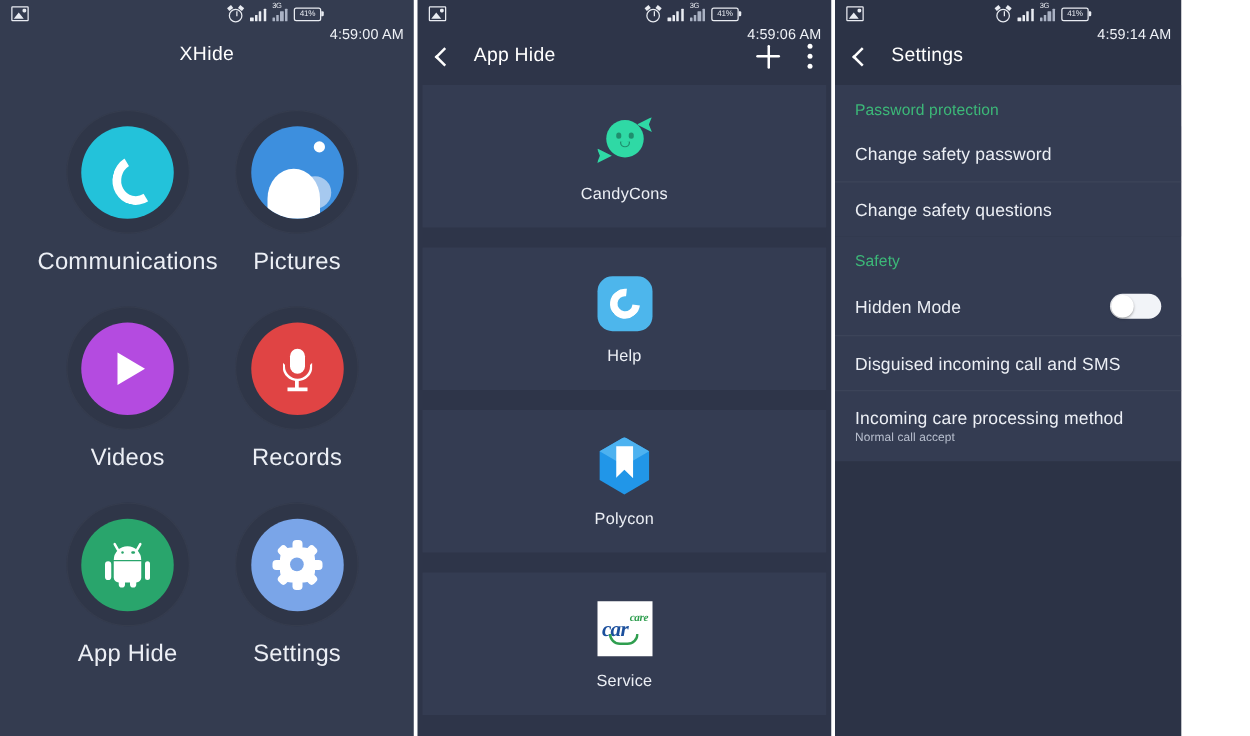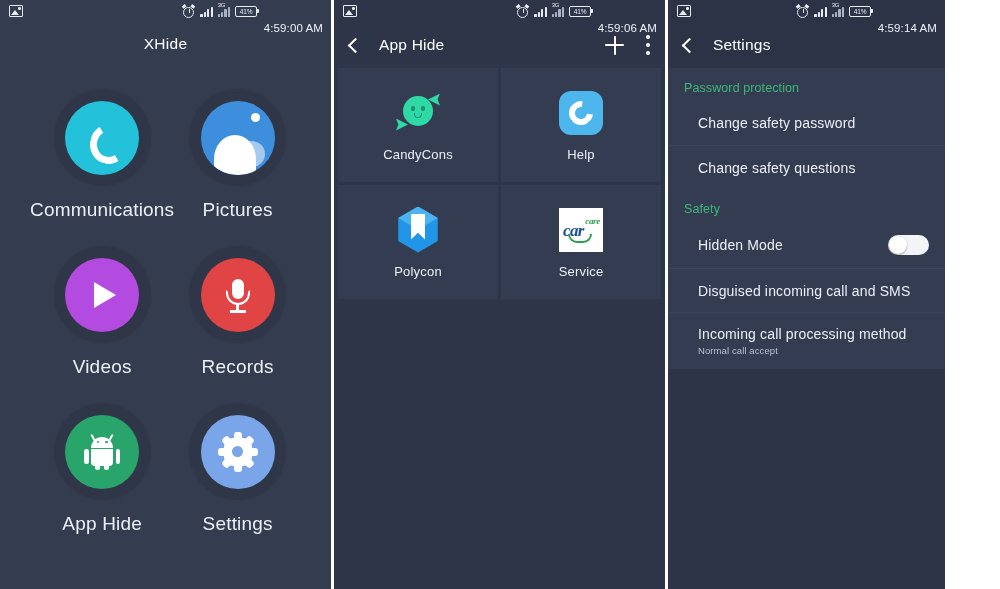--- a/index.html
+++ b/index.html
@@ -211,22 +211,22 @@
   .plus { width: 19px; height: 19px; position: relative; }
   .plus::before, .plus::after {
     content: ""; position: absolute; background: #ffffff; border-radius: 1px;
   }
   .plus::before { left: 0; top: 8.5px; width: 19px; height: 2px; }
   .plus::after { top: 0; left: 8.5px; width: 2px; height: 19px; }
   .kebab { width: 4px; display: flex; flex-direction: column; gap: 3.6px; }
   .kebab i { width: 4px; height: 4px; border-radius: 50%; background: #ffffff; }
 
   .tiles {
-    display: grid; grid-template-columns: 1fr 1fr;
-    gap: 3px; padding: 0 4px;
+    display: grid; grid-template-columns: 1fr;
+    gap: 16px; padding: 0 4px;
   }
   .tile {
     height: 114px; background: #343c52;
     display: flex; flex-direction: column; align-items: center; justify-content: center;
   }
   .tile-ico {
     width: 48px; height: 48px; display: flex; align-items: center; justify-content: center;
     margin-bottom: 10px;
   }
   .tile-lbl { color: #eceff5; font-size: 13px; letter-spacing: .2px; }
@@ -299,21 +299,21 @@
 
   
   .sec-head {
     padding: 13px 16px 6px 16px; color: #3cb878; font-size: 12.5px; letter-spacing: .1px;
   }
   .srow {
     background: #343c52; padding: 13px 16px; position: relative;
     display: flex; align-items: center; min-height: 44px;
   }
   .srow + .srow { border-top: 1px solid #3c4459; }
-  .srow-txt { display: flex; flex-direction: column; margin-left: 14px; }
+  .srow-txt { display: flex; flex-direction: column; }
   .srow-title { color: #eceff5; font-size: 14px; letter-spacing: .15px; }
   .srow-sub { color: #b9c0cf; font-size: 9.5px; margin-top: 3px; letter-spacing: .1px; }
   .sec-block { background: #343c52; }
   .toggle {
     margin-left: auto; width: 41px; height: 20px; border-radius: 10px;
     background: #f2f4f8; position: relative; flex: none;
   }
   .toggle .thumb {
     position: absolute; left: 1px; top: 1px; width: 18px; height: 18px;
     border-radius: 50%; background: #ffffff;
@@ -639,21 +639,21 @@
             <span class="thumb"></span>
           </span>
         </div>
         <div class="srow">
           <span class="srow-txt">
             <span class="srow-title">Disguised incoming call and SMS</span>
           </span>
         </div>
         <div class="srow">
           <span class="srow-txt">
-            <span class="srow-title">Incoming call processing method</span>
+            <span class="srow-title">Incoming care processing method</span>
             <span class="srow-sub">Normal call accept</span>
           </span>
         </div>
       </div>
 
 
       <div class="c-fill"></div>
     </div>
   </div>
 

